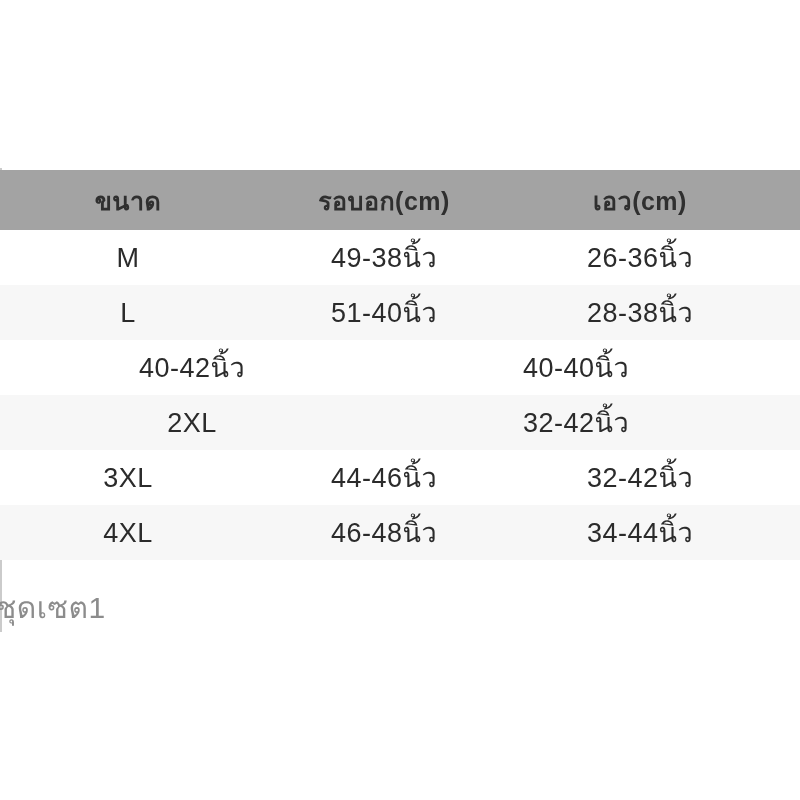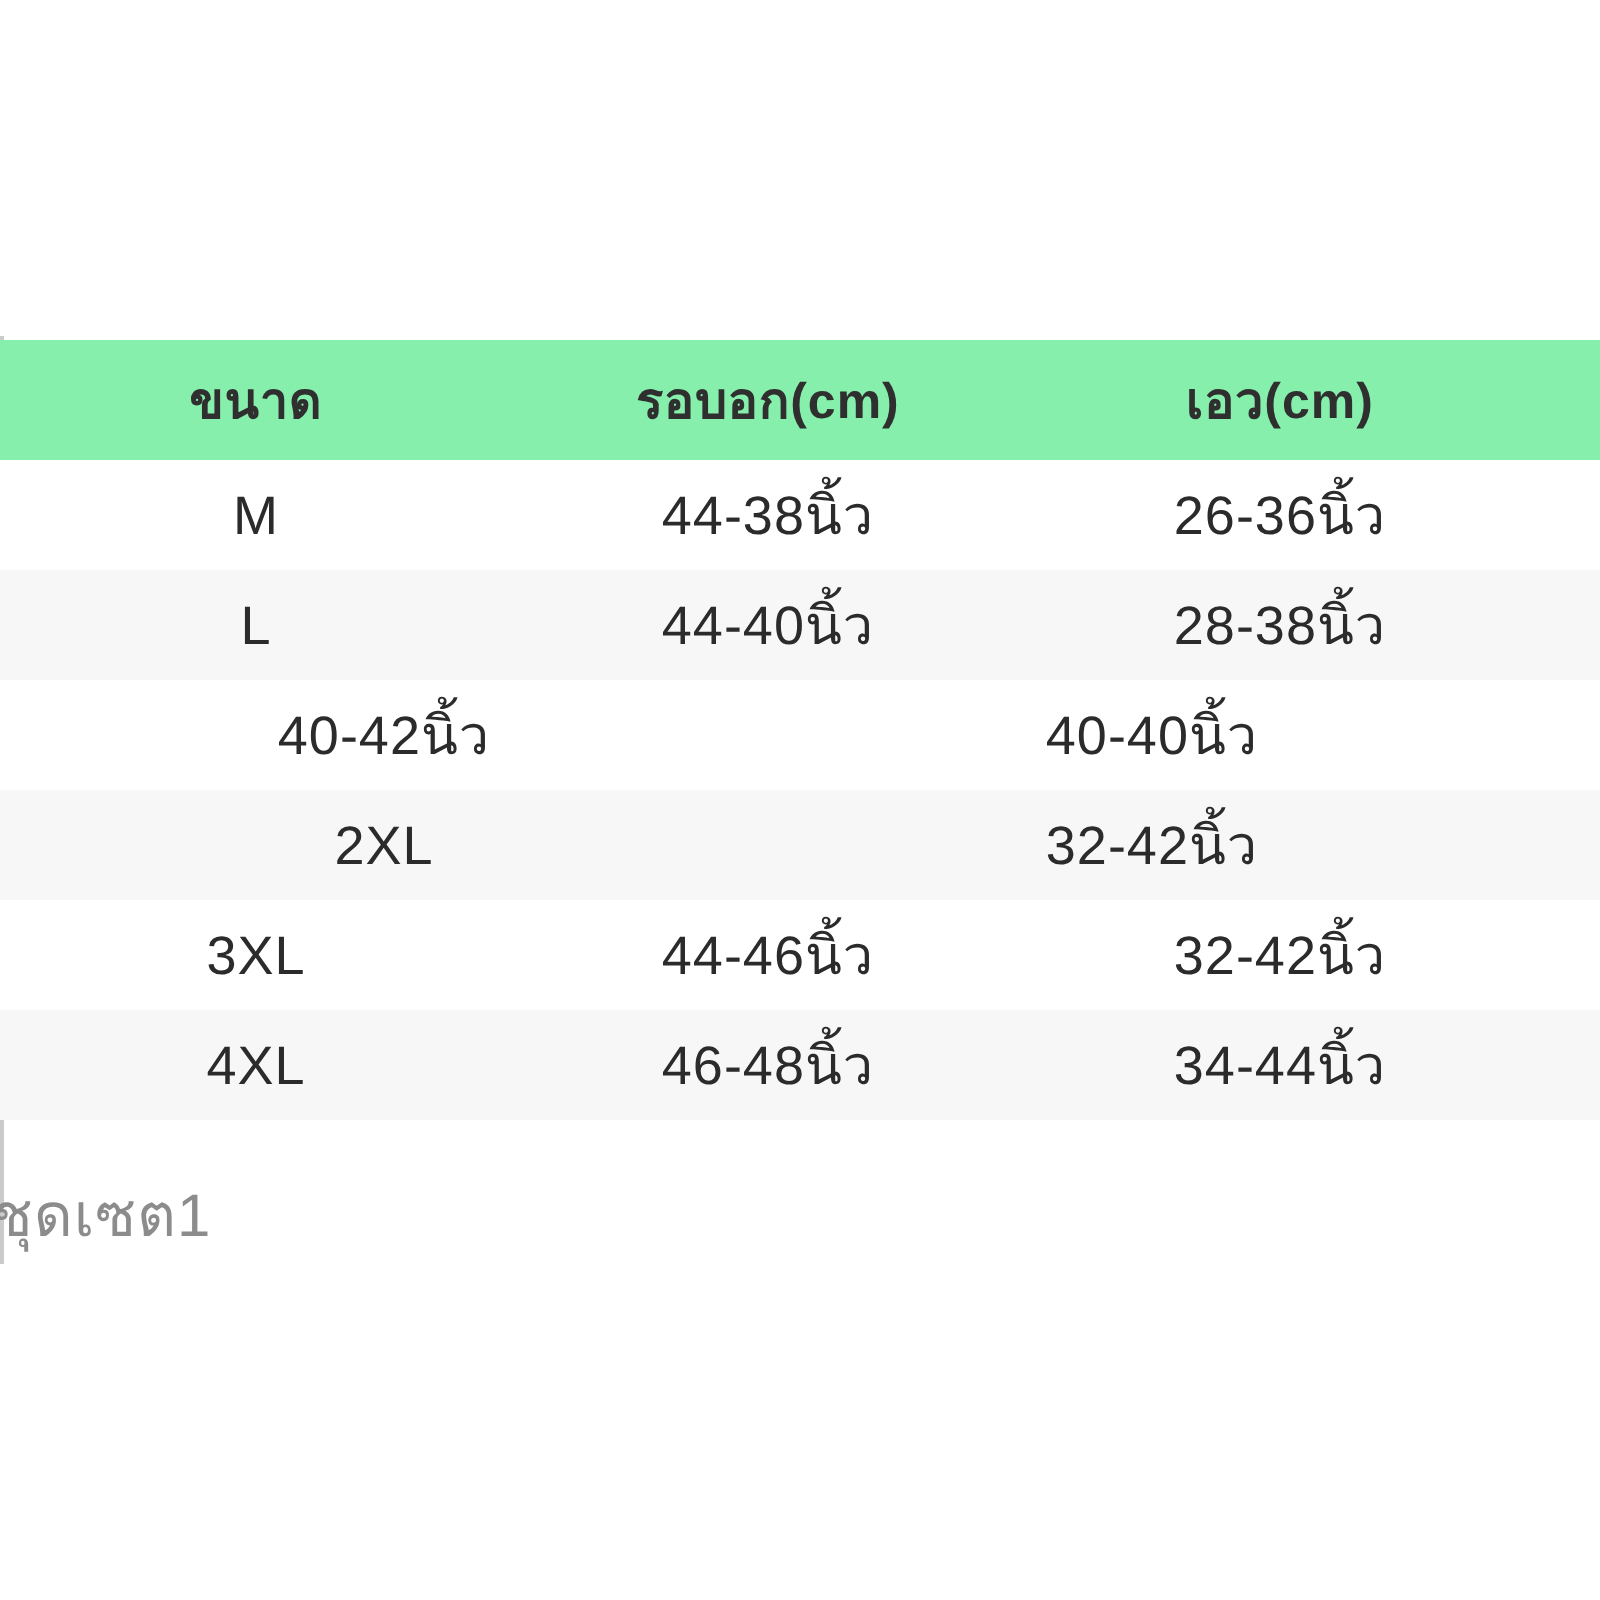--- a/index.html
+++ b/index.html
@@ -31,21 +31,21 @@
     top: 170px;
     width: 800px;
   }
   .t-row {
     display: flex;
     width: 100%;
     align-items: center;
   }
   .t-header {
     height: 60px;
-    background: #86efac;
+    background: #a3a3a3;
   }
   .t-body-row {
     height: 55px;
     background: #ffffff;
   }
   .t-body-row.alt {
     background: #f7f7f7;
   }
   .t-cell {
     flex: 1 1 0;
@@ -86,27 +86,27 @@
   <div class="size-table">
 
     <div class="t-row t-header">
       <div class="t-cell">ขนาด</div>
       <div class="t-cell">รอบอก(cm)</div>
       <div class="t-cell waist-col">เอว(cm)</div>
     </div>
 
     <div class="t-row t-body-row">
       <div class="t-cell">M</div>
-      <div class="t-cell">44-38นิ้ว</div>
+      <div class="t-cell">49-38นิ้ว</div>
       <div class="t-cell waist-col">26-36นิ้ว</div>
     </div>
 
     <div class="t-row t-body-row alt">
       <div class="t-cell">L</div>
-      <div class="t-cell">44-40นิ้ว</div>
+      <div class="t-cell">51-40นิ้ว</div>
       <div class="t-cell waist-col">28-38นิ้ว</div>
     </div>
 
     <div class="t-row t-body-row">
       <div class="t-cell">40-42นิ้ว</div>
       <div class="t-cell waist-col">40-40นิ้ว</div>
     </div>
 
     <div class="t-row t-body-row alt">
       <div class="t-cell">2XL</div>

